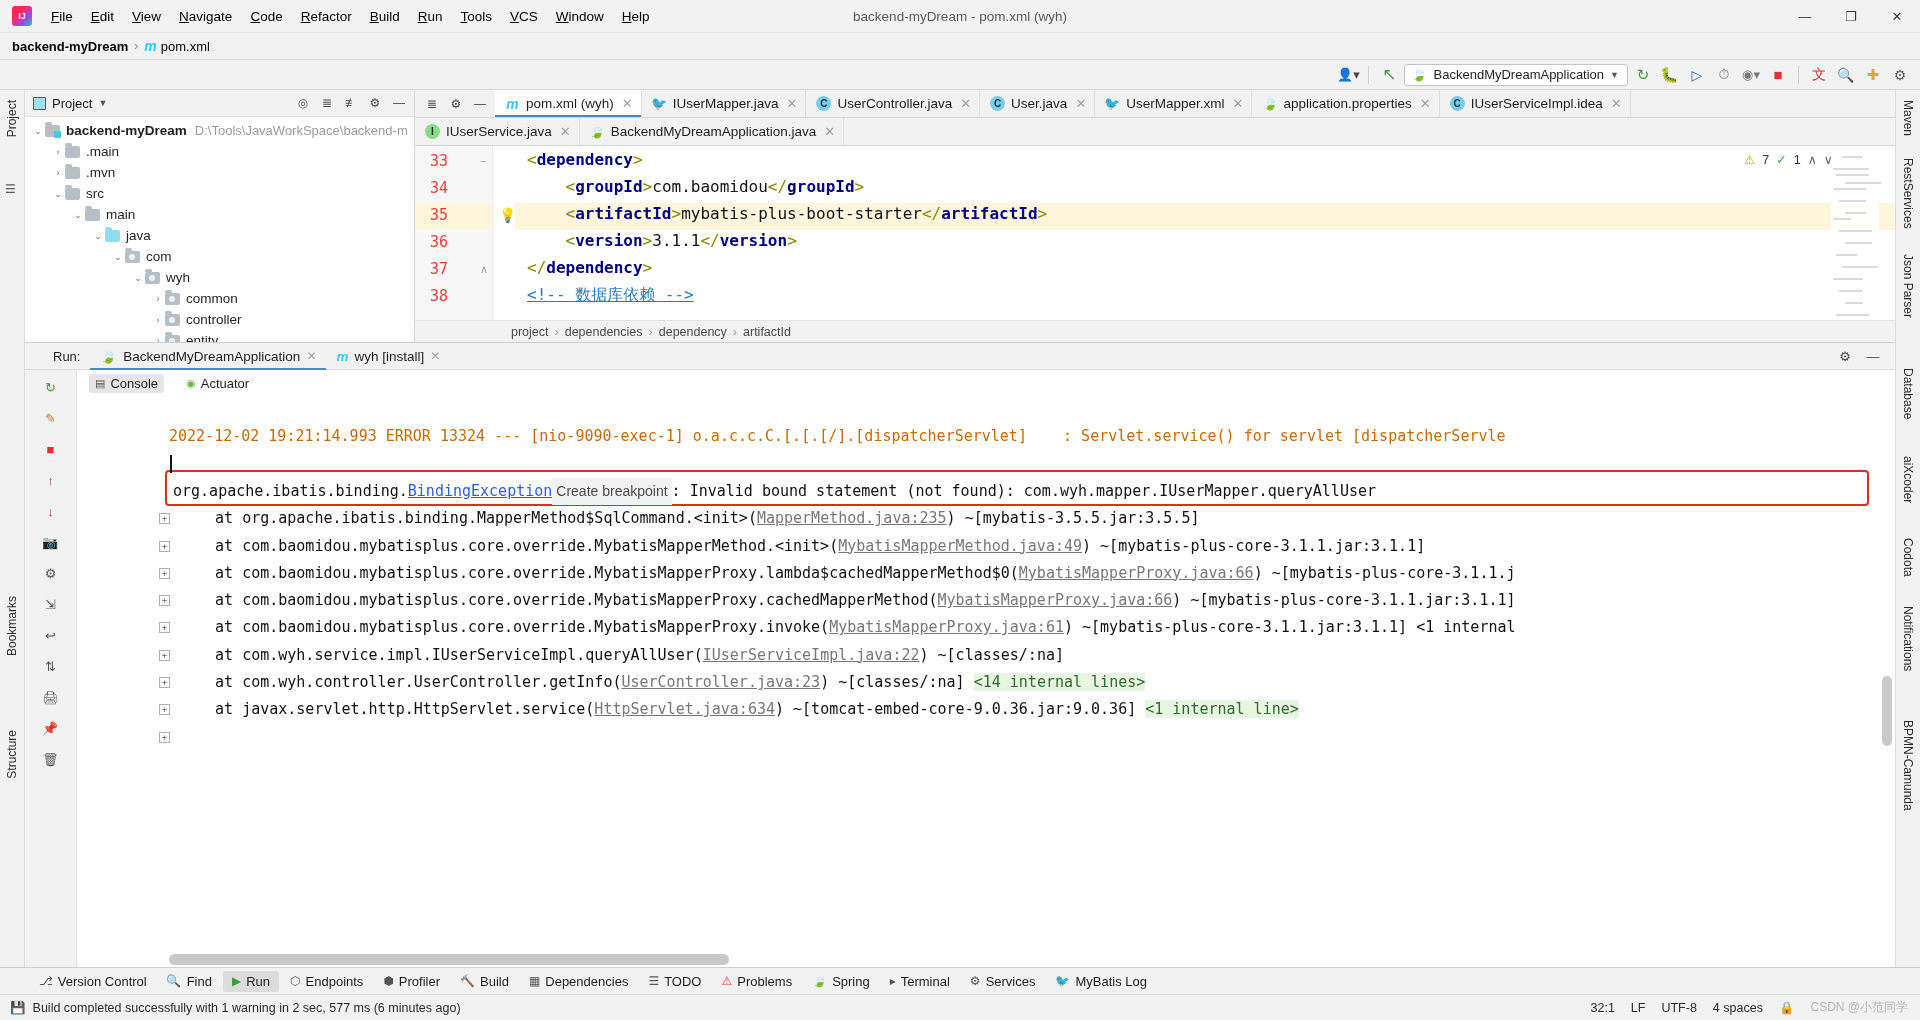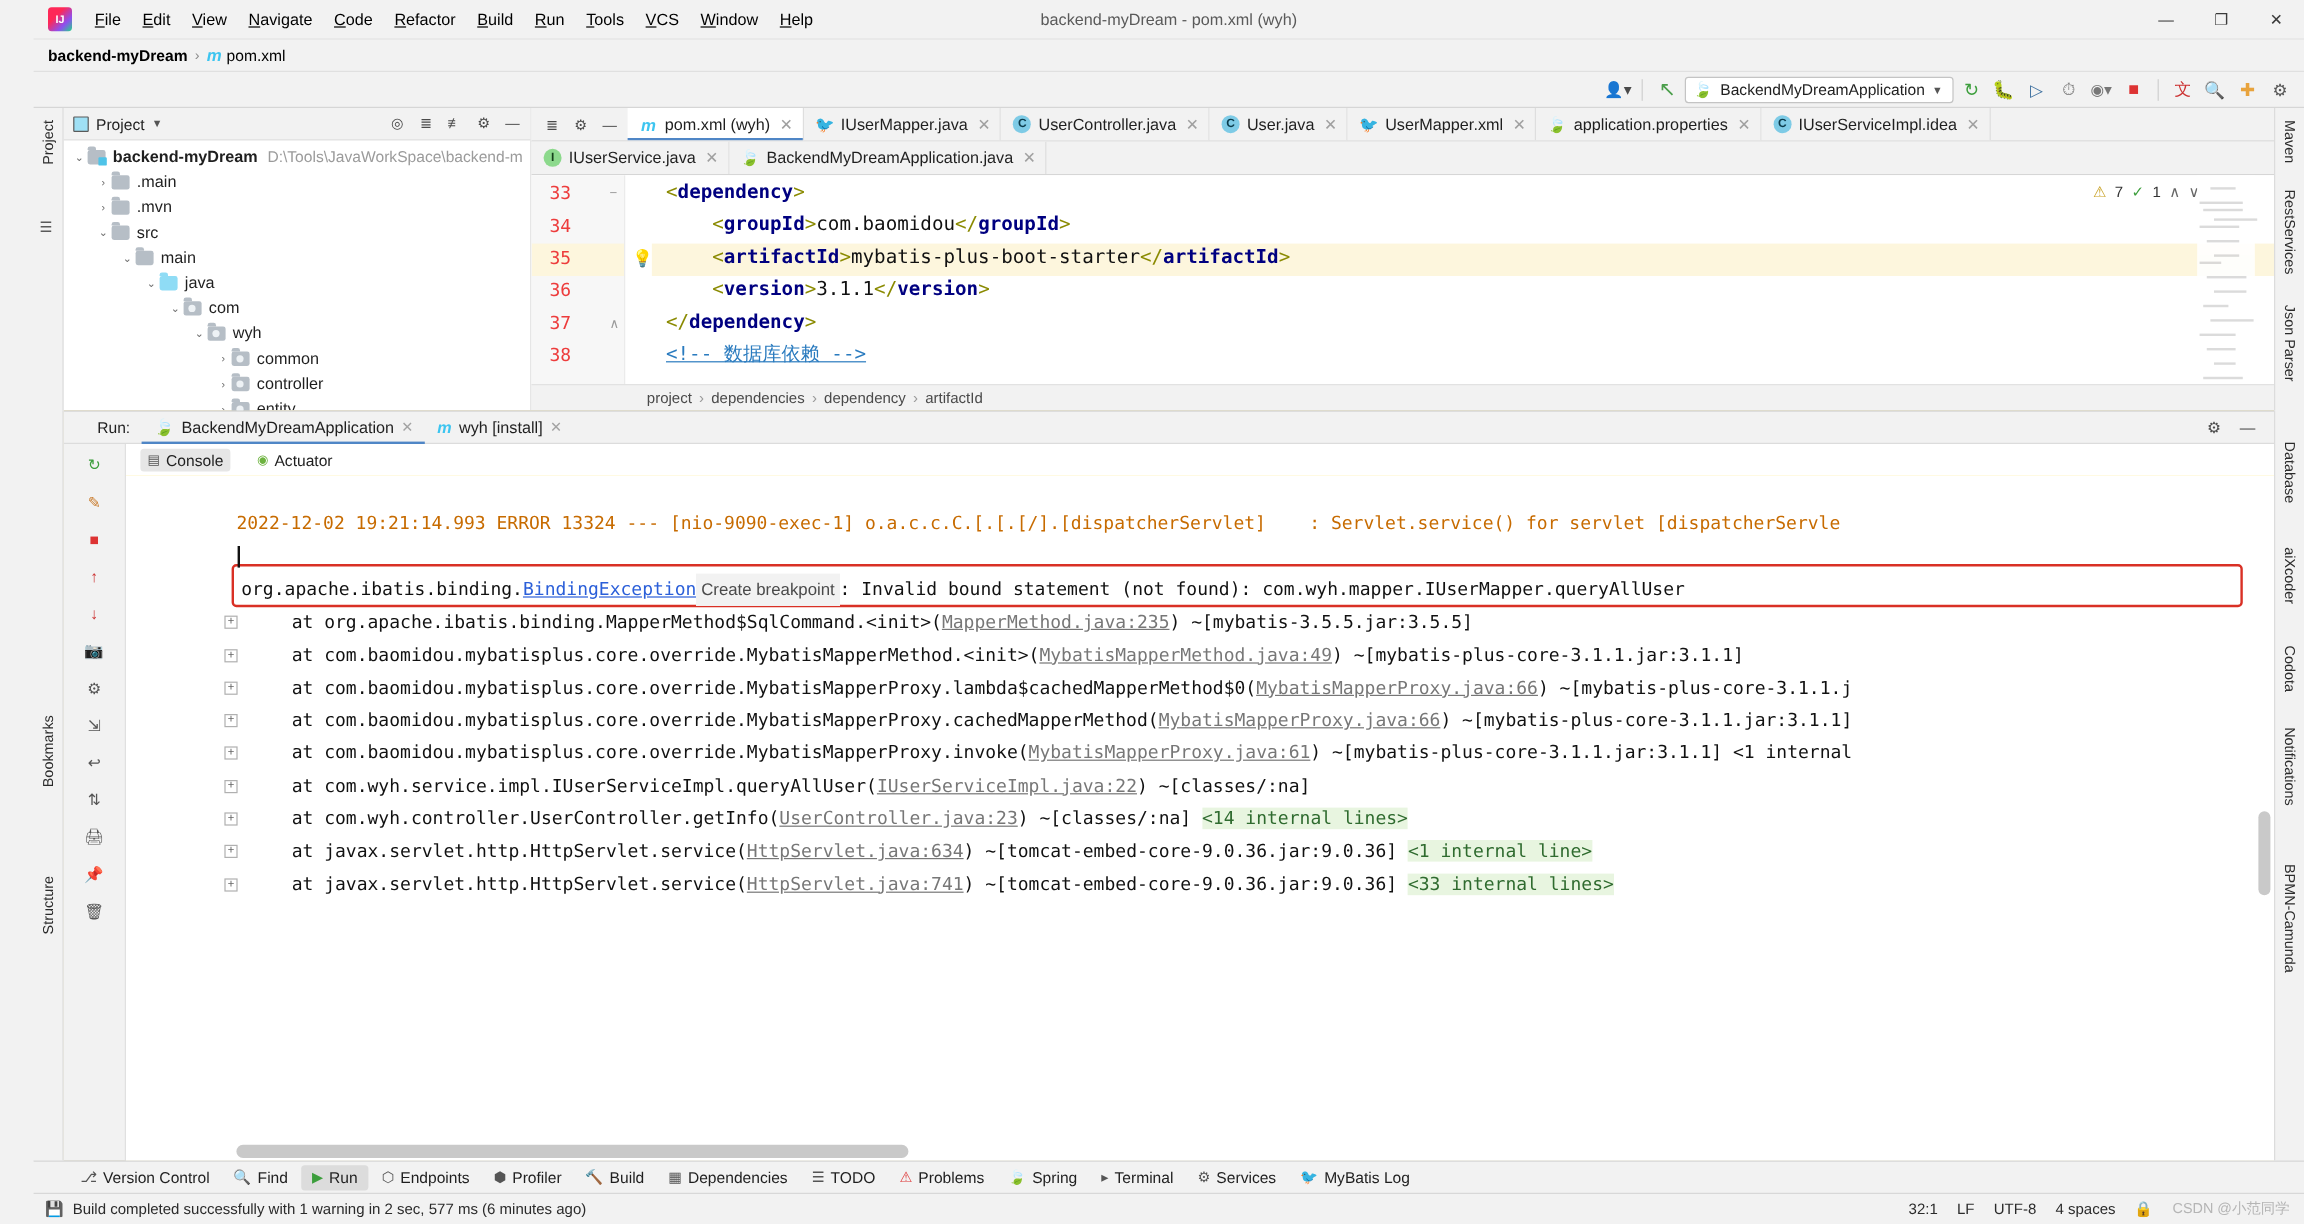--- a/index.html
+++ b/index.html
@@ -1,19 +1,19 @@
 <!DOCTYPE html>
 <html><head>
 <meta charset="utf-8">
 <style>
   * { box-sizing: border-box; margin:0; padding:0; }
   html,body { width:1920px; height:1020px; overflow:hidden; background:#f2f2f2;
     font-family:"Liberation Sans", sans-serif; font-size:13px; color:#1f1f1f; }
   .app { position:relative; width:1920px; height:1020px; display:flex; flex-direction:column;
-         background:#f2f2f2;padding-left:28px; }
+         background:#f2f2f2; }
 
   
   .titlebar { height:33px; background:#f2f2f2; display:flex; align-items:center;
               border-bottom:1px solid #e3e3e3; position:relative; flex:none; }
   .ij-logo { width:20px; height:20px; margin:0 10px 0 12px; border-radius:3px;
              background:linear-gradient(135deg,#fe2857 0%,#fe2857 35%,#8e4ff0 70%,#21d789 100%);
              display:flex; align-items:center; justify-content:center;
              color:#fff; font-size:9px; font-weight:bold; font-family:"Liberation Sans",sans-serif;}
   .menu { display:flex; align-items:center; gap:0px; }
   .menu-item { padding:4px 9px; font-size:13.5px; color:#000; cursor:default; }
@@ -121,21 +121,21 @@
              font-size:12.5px; color:#333; }
   .minimap { position:absolute; right:16px; top:0; width:48px; height:100%;
              background:#fff; opacity:.9; }
   .mm-line { height:2px; background:#d8d8d8; margin:2px 0; }
   .breadcrumb-bar { height:22px; background:#f2f2f2; border-top:1px solid #e2e2e2;
                     display:flex; align-items:center; padding-left:96px; gap:6px;
                     font-size:12.5px; color:#4a4a4a; flex:none; }
   .bc-sep { color:#9a9a9a; }
 
   
-  .runwin { flex:1; display:flex; flex-direction:column; background:#fde047; min-height:0; }
+  .runwin { flex:1; display:flex; flex-direction:column; background:#8b5cf6; min-height:0; }
   .run-head { height:28px; background:#f2f2f2; display:flex; align-items:center;
               border-top:1px solid #cfcfcf; border-bottom:1px solid #dcdcdc; flex:none; }
   .run-label { font-size:13px; padding:0 10px 0 28px; color:#1f1f1f; }
   .rtab { display:flex; align-items:center; gap:6px; padding:0 10px; height:28px; font-size:13.5px;
           position:relative; }
   .rtab.active:after { content:""; position:absolute; left:0; right:0; bottom:0; height:2px;
                        background:#4f86c6; }
   .rtab .x { color:#a3a3a3; font-size:12px; }
   .run-head-right { margin-left:auto; display:flex; align-items:center; gap:4px; padding-right:10px; }
   .run-body { flex:1; display:flex; min-height:0; }
@@ -519,21 +519,20 @@
               <div class="cline" style="position: absolute; top: 191.1px; left: 0px; right: 0px; padding-left: 120px;"><span class="c-blk">  at com.baomidou.mybatisplus.core.override.MybatisMapperProxy.cachedMapperMethod(<span class="c-lnk2">MybatisMapperProxy.java:66</span>) ~[mybatis-plus-core-3.1.1.jar:3.1.1]</span></div>
               <div class="cfold" style="top: 226.4px;">+</div>
               <div class="cline" style="position: absolute; top: 218.4px; left: 0px; right: 0px; padding-left: 120px;"><span class="c-blk">  at com.baomidou.mybatisplus.core.override.MybatisMapperProxy.invoke(<span class="c-lnk2">MybatisMapperProxy.java:61</span>) ~[mybatis-plus-core-3.1.1.jar:3.1.1] &lt;1 internal</span></div>
               <div class="cfold" style="top: 253.7px;">+</div>
               <div class="cline" style="position: absolute; top: 245.7px; left: 0px; right: 0px; padding-left: 120px;"><span class="c-blk">  at com.wyh.service.impl.IUserServiceImpl.queryAllUser(<span class="c-lnk2">IUserServiceImpl.java:22</span>) ~[classes/:na]</span></div>
               <div class="cfold" style="top: 281px;">+</div>
               <div class="cline" style="position: absolute; top: 273px; left: 0px; right: 0px; padding-left: 120px;"><span class="c-blk">  at com.wyh.controller.UserController.getInfo(<span class="c-lnk2">UserController.java:23</span>) ~[classes/:na] <span class="c-green">&lt;14 internal lines&gt;</span></span></div>
               <div class="cfold" style="top: 308.3px;">+</div>
               <div class="cline" style="position: absolute; top: 300.3px; left: 0px; right: 0px; padding-left: 120px;"><span class="c-blk">  at javax.servlet.http.HttpServlet.service(<span class="c-lnk2">HttpServlet.java:634</span>) ~[tomcat-embed-core-9.0.36.jar:9.0.36] <span class="c-green">&lt;1 internal line&gt;</span></span></div>
               <div class="cfold" style="top: 335.6px;">+</div>
-              <div class="cline" style="position: absolute; top: 327.6px; left: 0px; right: 0px; padding-left: 120px;"><span class="c-blk">  at javax.servlet.http.HttpServlet.service(<span class="c-lnk2">HttpServlet.java:741</span>) ~[tomcat-embed-core-9.0.36.jar:9.0.36] <span class="c-green">&lt;33 internal lines&gt;</span></span></div>
               <div style="position: absolute; left: 93px; top: 58.6px; width: 2px; height: 18px; background: rgb(17, 17, 17);"></div>
             </div>
         </div>
       </div>
     </div>
 
     <div class="right-rail" style="width:25px;">
       <div class="rrail-item" style="top:20px;">Database</div>
       <div class="rrail-item" style="top:108px;">aiXcoder</div>
       <div class="rrail-item" style="top:190px;">Codota</div>

